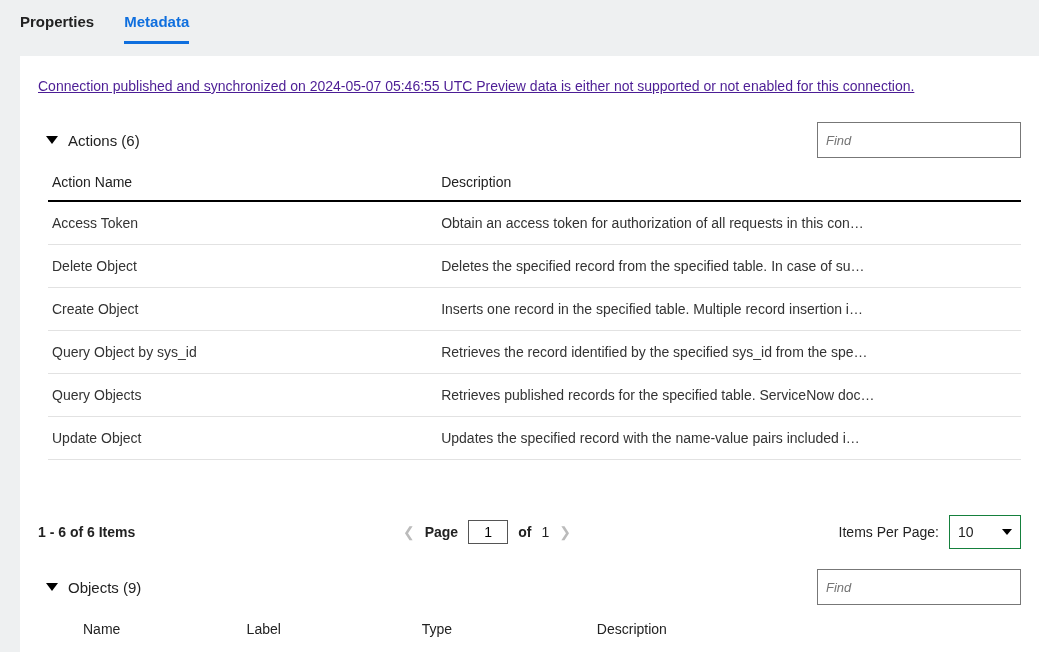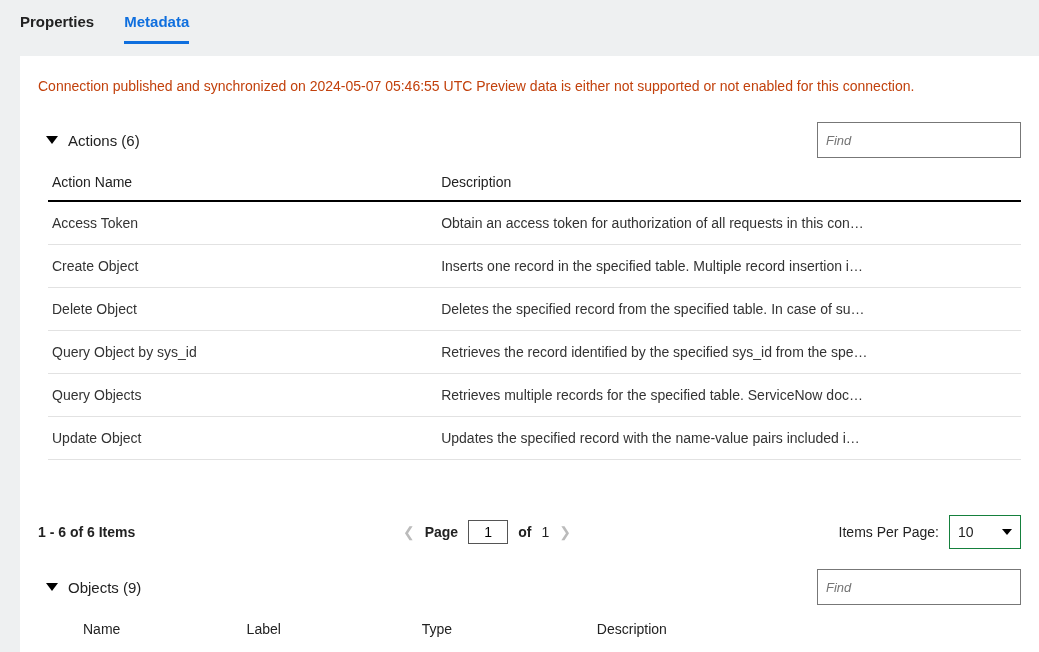--- a/index.html
+++ b/index.html
@@ -30,22 +30,23 @@
     font-weight: 600;
   }
   .content {
     background: #ffffff;
     margin: 12px 0 0 20px;
     padding: 22px 18px 30px 18px;
     min-height: 580px;
   }
   .status-line {
     font-size: 14px;
-    color: #c2410c;
+    color: #4c1d95;
     margin-bottom: 28px;
+    text-decoration: underline;
   }
   .section-header {
     display: flex;
     align-items: center;
     justify-content: space-between;
     margin-bottom: 6px;
   }
   .section-left {
     display: flex;
     align-items: center;
@@ -192,34 +193,34 @@
         <th class="cell-name">Action Name</th>
         <th class="cell-desc">Description</th>
       </tr>
     </thead>
     <tbody>
       <tr>
         <td class="cell-name">Access Token</td>
         <td class="cell-desc">Obtain an access token for authorization of all requests in this con…</td>
       </tr>
       <tr>
+        <td class="cell-name">Delete Object</td>
+        <td class="cell-desc">Deletes the specified record from the specified table. In case of su…</td>
+      </tr>
+      <tr>
         <td class="cell-name">Create Object</td>
         <td class="cell-desc">Inserts one record in the specified table. Multiple record insertion i…</td>
       </tr>
       <tr>
-        <td class="cell-name">Delete Object</td>
-        <td class="cell-desc">Deletes the specified record from the specified table. In case of su…</td>
-      </tr>
-      <tr>
         <td class="cell-name">Query Object by sys_id</td>
         <td class="cell-desc">Retrieves the record identified by the specified sys_id from the spe…</td>
       </tr>
       <tr>
         <td class="cell-name">Query Objects</td>
-        <td class="cell-desc">Retrieves multiple records for the specified table. ServiceNow doc…</td>
+        <td class="cell-desc">Retrieves published records for the specified table. ServiceNow doc…</td>
       </tr>
       <tr>
         <td class="cell-name">Update Object</td>
         <td class="cell-desc">Updates the specified record with the name-value pairs included i…</td>
       </tr>
     </tbody>
   </table>
 
   <div class="pager-row">
     <div style="font-weight:600;">1 - 6 of 6 Items</div>

